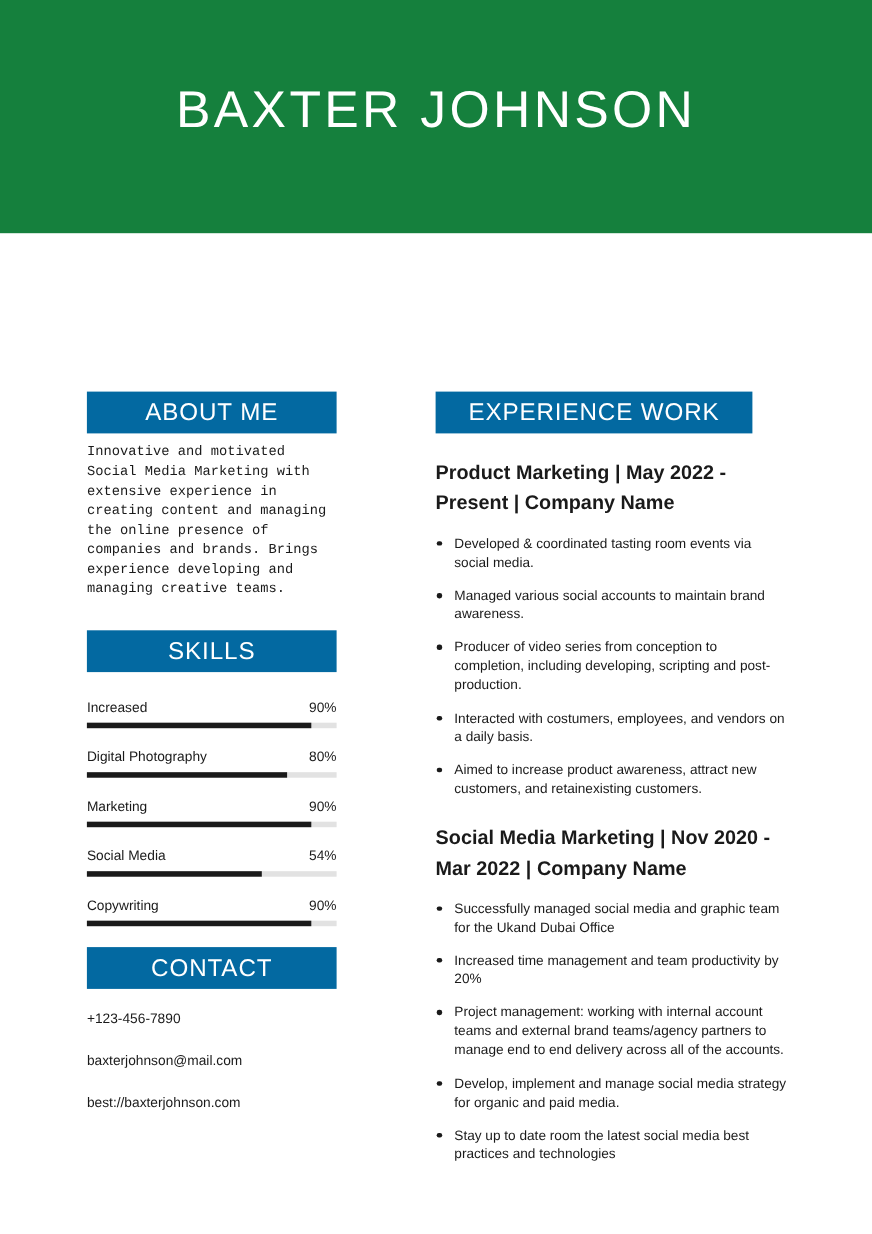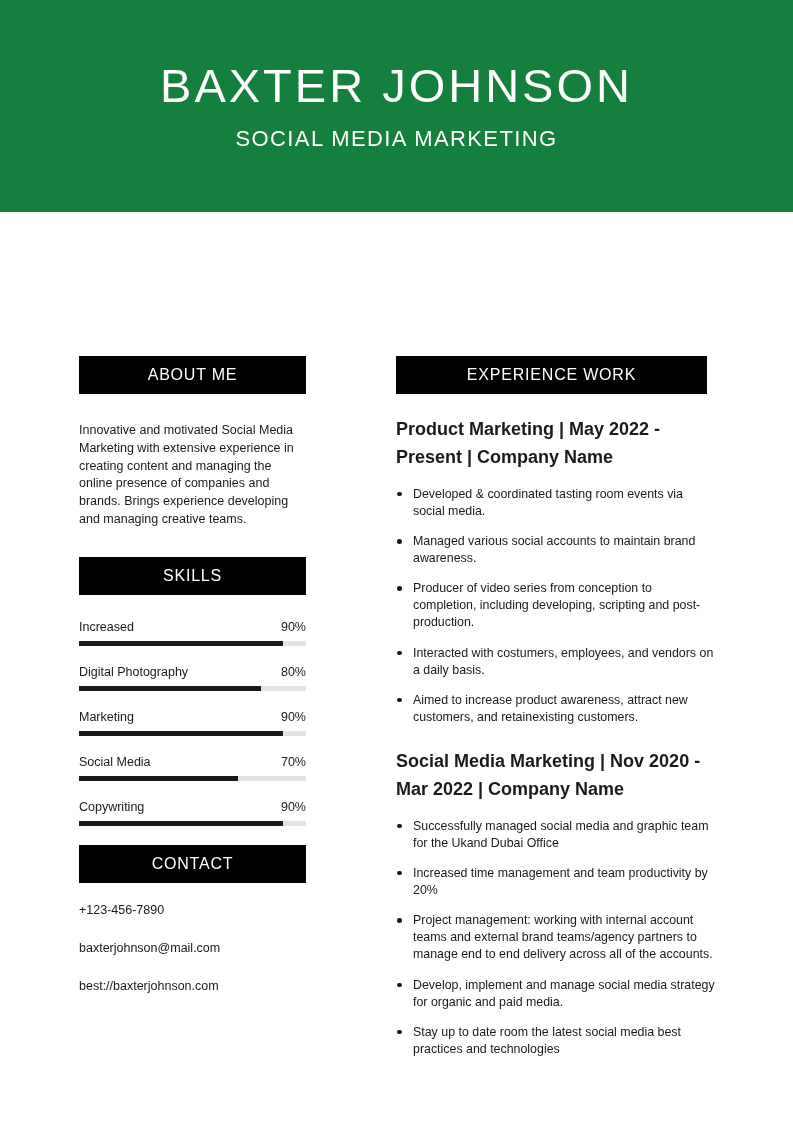--- a/index.html
+++ b/index.html
@@ -62,39 +62,40 @@
   }
   .right-col {
     position: absolute;
     left: 396px;
     top: 356px;
     width: 319px;
   }
 
   
   .bar {
-    background: #000000;
+    background: #0369a1;
     color: #ffffff;
     height: 38px;
     display: flex;
     align-items: center;
     justify-content: center;
-    font-size: 16px;
+    font-size: 22px;
     letter-spacing: 0.8px;
     font-weight: 400;
   }
-  .bar.wide { width: 311px; }
+  .bar.wide { width: 288px; }
   .bar.narrow { width: 227px; }
 
   
   .about-text {
-    margin-top: 28px;
+    margin-top: 9px;
     font-size: 12.5px;
     line-height: 1.42;
     color: #1a1a1a;
+    font-family: Liberation Mono, monospace;
   }
 
   
   .skills {
     margin-top: 25px;
   }
   .skill {
     margin-bottom: 19px;
   }
   .skill-row {
@@ -164,21 +165,20 @@
     background: #1a1a1a;
   }
 </style>
 </head>
 <body>
 
 <div class="page">
 
   <div class="header">
     <div class="header-name">BAXTER JOHNSON</div>
-    <div class="header-role">SOCIAL MEDIA MARKETING</div>
   </div>
 
   <div class="left-col">
 
     <div class="bar narrow">ABOUT ME</div>
     <div class="about-text">Innovative and motivated Social Media Marketing with extensive experience in creating content and managing the online presence of companies and brands. Brings experience developing and managing creative teams.</div>
 
     <div class="bar narrow" style="margin-top:28px;">SKILLS</div>
 
     <div class="skills">
@@ -208,21 +208,21 @@
           <span class="skill-pct">90%</span>
         </div>
         <div class="skill-track">
           <div class="skill-fill" id="fill-2" style="width: 90%;"></div>
         </div>
       </div>
 
       <div class="skill">
         <div class="skill-row">
           <span class="skill-name">Social Media</span>
-          <span class="skill-pct">70%</span>
+          <span class="skill-pct">54%</span>
         </div>
         <div class="skill-track">
           <div class="skill-fill" id="fill-3" style="width: 70%;"></div>
         </div>
       </div>
 
       <div class="skill">
         <div class="skill-row">
           <span class="skill-name">Copywriting</span>
           <span class="skill-pct">90%</span>

